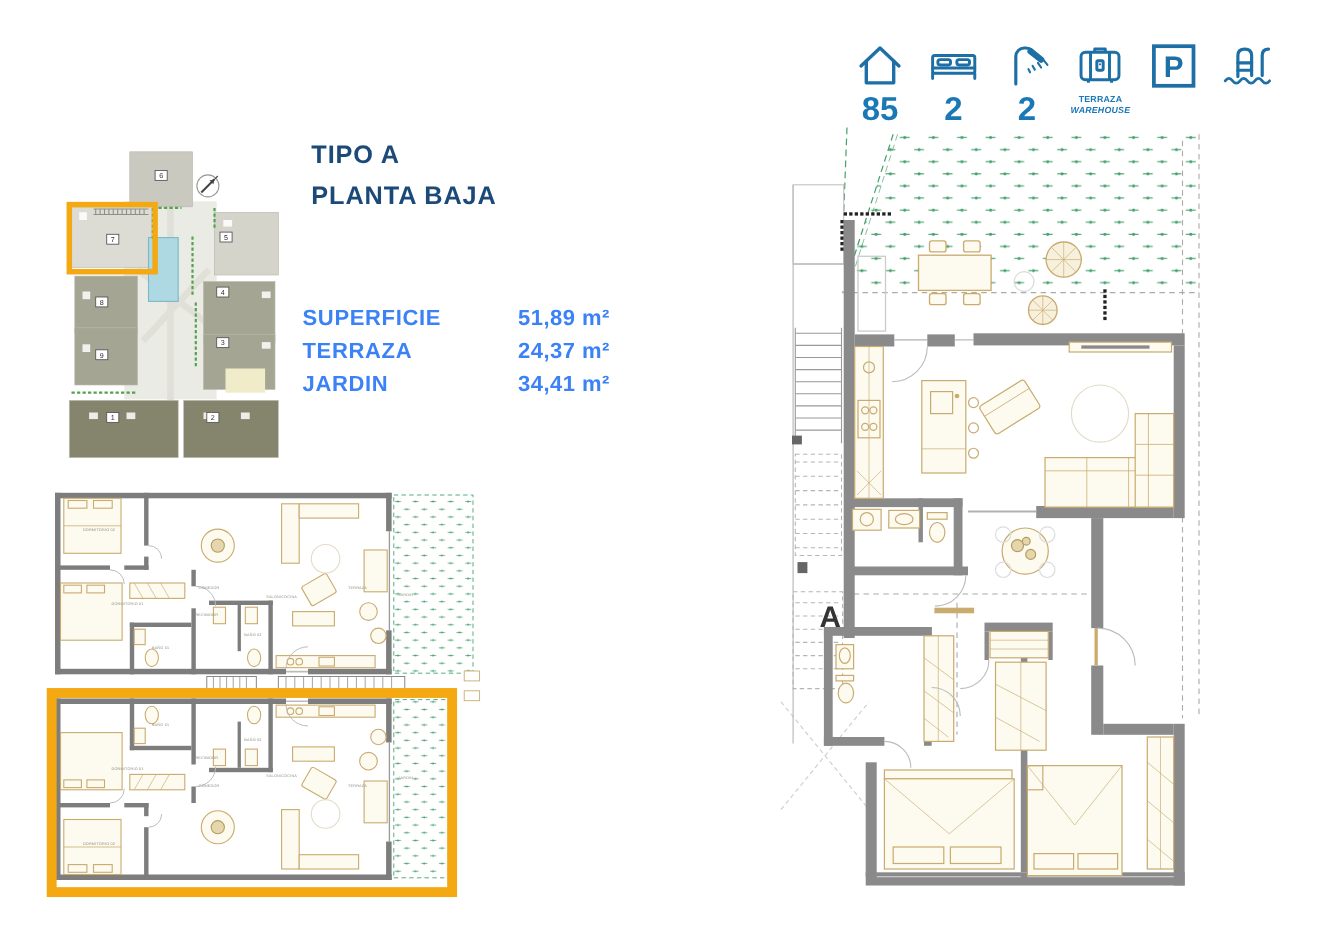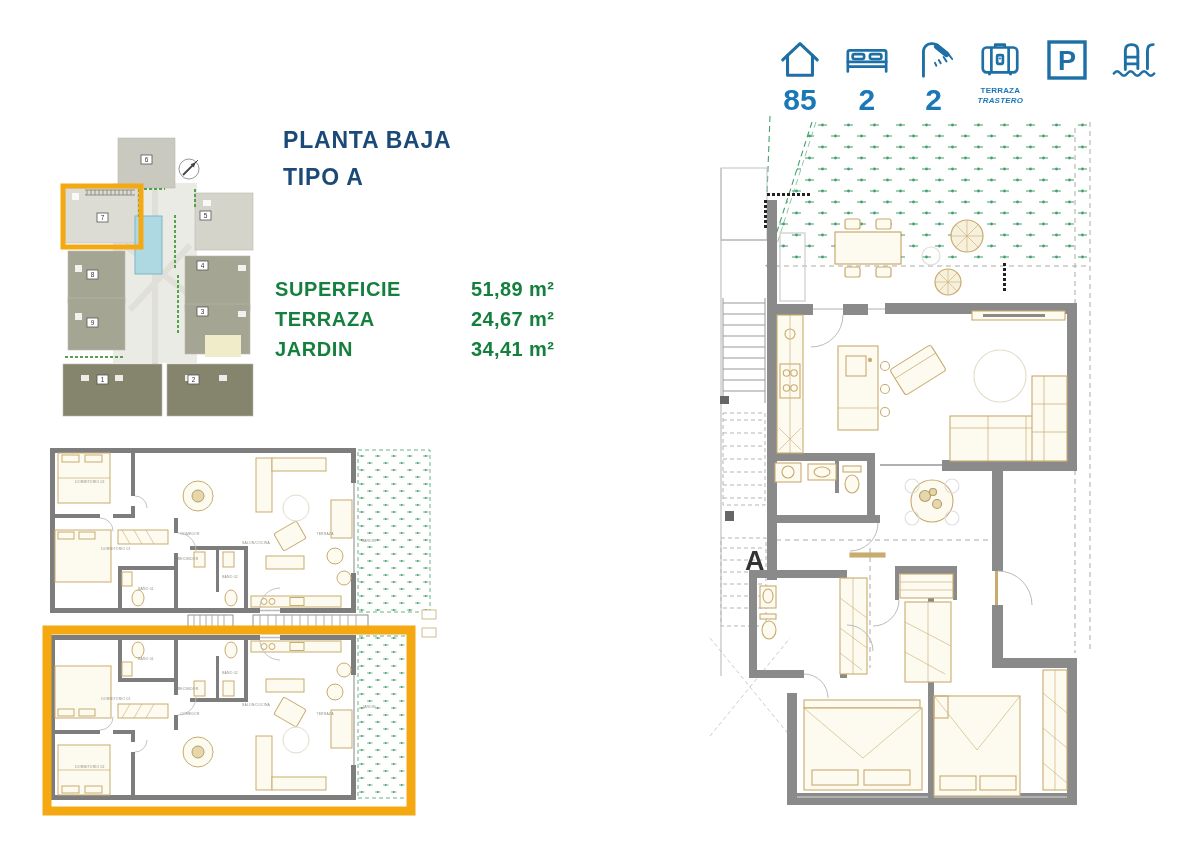--- a/index.html
+++ b/index.html
@@ -10,21 +10,21 @@
   .stats-bar{position:absolute;left:768px;top:36px;width:398px;display:flex;justify-content:space-between;}
   .stat{display:flex;flex-direction:column;align-items:center;width:64px;}
   .stat svg{display:block;}
   .stat-value{margin-top:3px;font-size:30px;font-weight:bold;color:#1a78b6;line-height:1;}
   .storage-label{margin-top:4px;font-size:8px;font-weight:700;color:#1a78b6;text-align:center;line-height:1.3;letter-spacing:.2px;}
   .storage-label .ware{font-style:italic;}
 
   
   .plan-title{position:absolute;left:283px;top:122px;color:#1b4a78;font-weight:bold;
               font-size:23px;letter-spacing:.8px;line-height:37px;}
-  .areas-table{position:absolute;left:275px;top:274px;width:300px;color:#15803d;font-weight:bold;font-size:20px;}
+  .areas-table{position:absolute;left:275px;top:274px;width:300px;color:#3b82f6;font-weight:bold;font-size:20px;}
   .area-row{display:flex;line-height:30px;}
   .area-label{width:196px;letter-spacing:.6px;}
   .area-value{letter-spacing:.4px;}
 
   
   .site-plan{position:absolute;left:55px;top:125px;}
   .small-plan{position:absolute;left:38px;top:438px;}
   .large-plan{position:absolute;left:700px;top:108px;}
   svg text{font-family:"Liberation Sans",sans-serif;}
 </style>
@@ -91,21 +91,21 @@
           <rect x="8" y="12" width="36" height="26" rx="4"></rect>
           <path d="M17 12 v26 M35 12 v26"></path>
           <path d="M21 12 v-3 h10 v3"></path>
           <rect x="23" y="20" width="6" height="9" rx="1"></rect>
           <circle cx="26" cy="23.5" r="1" fill="#1d6fa5" stroke="none"></circle>
           <path d="M15 38 v3 M37 38 v3"></path>
         </g>
       </svg>
       <div class="storage-label">
         <span>TERRAZA</span><br>
-        <span class="ware">TRASTERO</span>
+        <span class="ware">WAREHOUSE</span>
       </div>
     </div>
     <div class="stat">
       <svg width="48" height="48" viewBox="0 0 48 48">
         <rect x="6" y="6" width="36" height="36" fill="none" stroke="#1d6fa5" stroke-width="3.4"></rect>
         <text x="24" y="34" text-anchor="middle" font-size="27" font-weight="bold" fill="#1d6fa5">P</text>
       </svg>
     </div>
     <div class="stat">
       <svg width="50" height="48" viewBox="0 0 52 48">
@@ -113,32 +113,32 @@
           <path d="M17 34 V14 q0 -6 6.5 -6 q6.5 0 6.5 6 v19"></path>
           <path d="M17 21 h13 M17 28 h13"></path>
           <path d="M40 33 V14 q0 -6 6 -6"></path>
           <path d="M5 38 q3.5 -4.5 7 0 t7 0 t7 0 t7 0 t7 0 t7 0" stroke-width="2.6"></path>
         </g>
       </svg>
     </div>
   </div>
 
   <div class="plan-title">
+    <div>TIPO A</div>
     <div>PLANTA BAJA</div>
-    <div>TIPO A</div>
   </div>
 
   <div class="areas-table">
     <div class="area-row">
       <div class="area-label">SUPERFICIE</div>
       <div class="area-value">51,89 m²</div>
     </div>
     <div class="area-row">
       <div class="area-label">TERRAZA</div>
-      <div class="area-value">24,67 m²</div>
+      <div class="area-value">24,37 m²</div>
     </div>
     <div class="area-row">
       <div class="area-label">JARDIN</div>
       <div class="area-value">34,41 m²</div>
     </div>
   </div>
 
   <svg class="site-plan" width="205" height="300" viewBox="0 0 205 300">
 
     <rect x="58" y="58" width="84" height="180" fill="#ebebe5"></rect>

